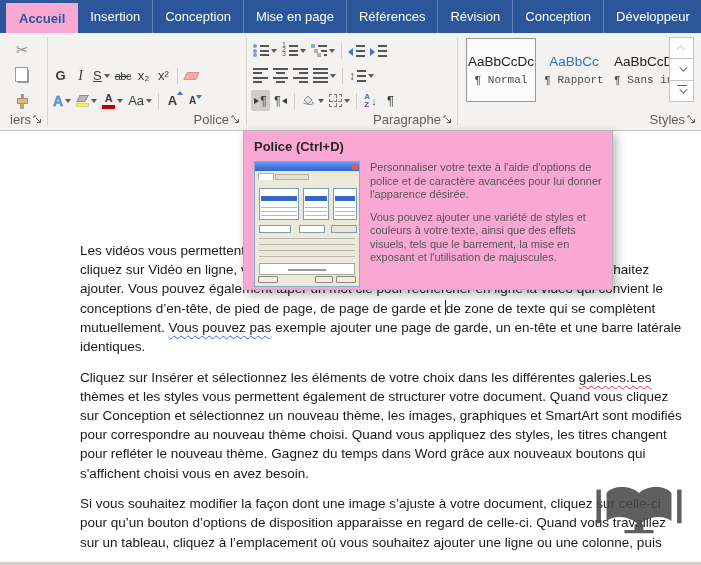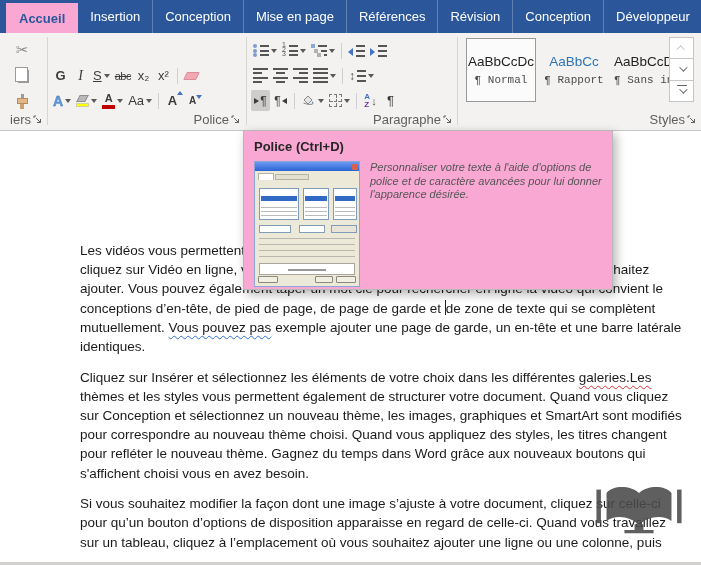--- a/index.html
+++ b/index.html
@@ -120,21 +120,21 @@
   .squiggle-blue { text-decoration:underline; text-decoration-style:wavy; text-decoration-color:#2e6fd6; text-decoration-thickness:1px; text-underline-offset:3px; }
   .squiggle-red { text-decoration:underline; text-decoration-style:wavy; text-decoration-color:#d13438; text-decoration-thickness:1px; text-underline-offset:3px; }
 
   
   .wm-logo { position:absolute; top:352px; right:6px; width:112px; height:58px; opacity:.88; z-index:2; }
   .wm-text { position:absolute; top:410px; right:2px; font-size:11.5px; font-weight:bold; color:#4a4a4a; letter-spacing:.3px; z-index:2; text-shadow:0 0 2px rgba(255,255,255,.95), 0 0 1px rgba(255,255,255,.95); }
 
   
   .tooltip { position:absolute; left:228px; top:130px; width:370px; height:160px; background:#f9a8d4; border:1px solid #b8b8b8; box-shadow:3px 4px 10px rgba(0,0,0,.3); padding:8px 10px; z-index:5; overflow:hidden;margin-left:15px; }
   .tt-title { font-weight:bold; font-size:13px; color:#262626; margin-bottom:7px; }
-  .tt-body { display:flex; gap:10px;font-style:italic; }
+  .tt-body { display:flex; gap:10px; }
   .tt-text { font-size:11px; color:#555; line-height:13.5px; width:232px; }
   .tt-text p { margin:0 0 9px 0; }
 
   
   .fd { width:106px; height:126px; border:1px solid #8aa6d6; background:#ece9d8; position:relative; flex-shrink:0; }
   .fd div { position:absolute; }
   .fdt { top:0; left:0; right:0; height:9px; background:linear-gradient(180deg,#6b9af2,#2a63d4); }
   .fdx { top:1.5px; right:1.5px; width:6px; height:6px; background:#d8604a; border-radius:1px; }
   .fdtab1 { top:11px; left:3px; width:16px; height:7px; background:#fff; border:1px solid #b5b2a6; border-bottom:none; }
   .fdtab2 { top:12px; left:20px; width:34px; height:6px; background:#e4e0d0; border:1px solid #b5b2a6; }
@@ -472,18 +472,19 @@
           <div class="fdc c2"></div>
           <div class="fdc c3"></div>
         <div class="fdchk"></div>
         <div class="fdprev"></div>
         <div class="fdb def"></div>
           <div class="fdb ok"></div>
           <div class="fdb ca"></div>
       </div>
       <div class="tt-text">
         <p>Personnaliser votre texte à l'aide d'options de police et de caractère avancées pour lui donner l'apparence désirée.</p>
+        <p>Vous pouvez ajouter une variété de styles et couleurs à votre texte, ainsi que des effets visuels, tels que le barrement, la mise en exposant et l'utilisation de majuscules.</p>
       </div>
     </div>
   </div>
 
   <div class="bottom-strip"></div>
 </div>
 
 </body></html>

